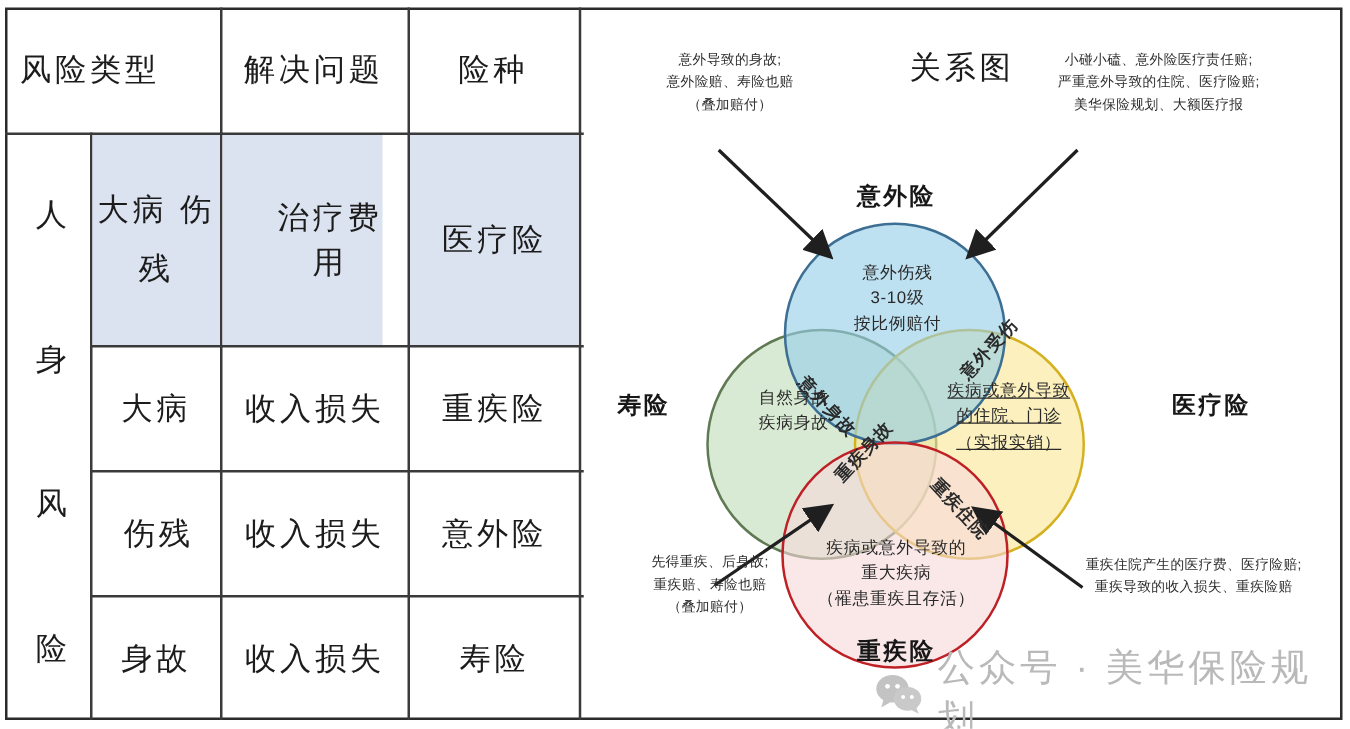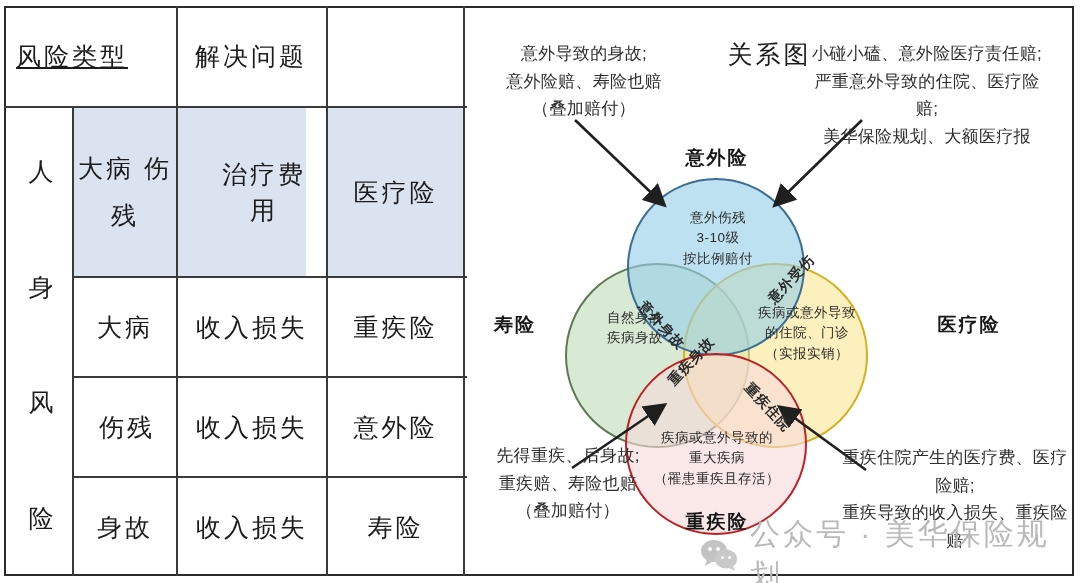--- a/index.html
+++ b/index.html
@@ -44,21 +44,21 @@
 
   .circ{position:absolute;border-radius:50%;box-sizing:border-box;}
   .c-blue  {left:160px;top:170px;width:178px;height:178px;border:2.5px solid #3d6e93;background:rgba(150,206,233,.62);}
   .c-green {left: 98px;top:255px;width:185px;height:185px;border:2.5px solid #5f7a53;background:rgba(186,216,176,.55);}
   .c-yellow{left:216px;top:255px;width:185px;height:185px;border:2.5px solid #d5b021;background:rgba(250,233,150,.62);}
   .c-red   {left:158px;top:345px;width:182px;height:182px;border:2.5px solid #bf2026;background:rgba(247,217,219,.60);}
 
   .vtxt{position:absolute;color:#2a2a2a;text-align:center;line-height:1.5;white-space:pre-line;}
 
   .ctr-label{font-size:13.5px;letter-spacing:.5px;}
-  .note{font-size:17px;line-height:1.62;letter-spacing:.3px;color:#2e2e2e;}
+  .note{font-size:11px;line-height:1.62;letter-spacing:.3px;color:#2e2e2e;}
   .outer-label{font-size:19px;font-weight:bold;color:#171717;letter-spacing:2px;}
   .rot{font-size:14px;font-weight:600;color:#2a2a2a;letter-spacing:1px;white-space:nowrap;}
 
   .arrow{position:absolute;overflow:visible;}
 
   
   .wm{
     position:absolute;left:700px;top:514px;
     display:flex;align-items:center;gap:10px;
     color:#b9b9b9;font-size:30px;letter-spacing:3px;
@@ -77,22 +77,23 @@
     <div class="vline" style="left:68px;top:100px;height:470px;"></div>
     <div class="vline" style="left:172px;top:0px;height:570px;"></div>
     <div class="vline" style="left:322px;top:0px;height:570px;"></div>
     <div class="vline" style="left:459px;top:0px;height:570px;"></div>
 
     <div class="hline" style="left:0px;top:100px;width:463px;"></div>
     <div class="hline" style="left:68px;top:270px;width:395px;"></div>
     <div class="hline" style="left:68px;top:370px;width:395px;"></div>
     <div class="hline" style="left:68px;top:470px;width:395px;"></div>
 
-    <div class="cell hdr" style="left:0px;top:0px;width:136px;height:100px;text-decoration:underline;">风险类型</div>
+    <div class="cell hdr" style="left:0px;top:0px;width:136px;height:100px;">风险类型</div>
     <div class="cell hdr" style="left:172px;top:0px;width:150px;height:100px;text-align:center;">解决问题</div>
+    <div class="cell hdr" style="left:322px;top:0px;width:137px;height:100px;">险种</div>
 
     <div class="vert-label">
       <span>人</span>
       <span>身</span>
       <span>风</span>
       <span>险</span>
     </div>
 
     <div class="cell hl two-line" style="left:70px;top:102px;width:102px;height:168px;">大病
 伤残</div>
@@ -131,21 +132,21 @@
       <line x1="395" y1="112" x2="309" y2="196" stroke="#1f1f1f" stroke-width="2.6" marker-end="url(#ah)"></line>
       <line x1="105" y1="460" x2="196" y2="398" stroke="#1f1f1f" stroke-width="2.6" marker-end="url(#ah)"></line>
       <line x1="399" y1="462" x2="314" y2="400" stroke="#1f1f1f" stroke-width="2.6" marker-end="url(#ah)"></line>
     </svg>
 
     <div class="vtxt ctr-label" style="left:196px;top:200px;width:110px;">意外伤残
 3-10级
 按比例赔付</div>
     <div class="vtxt ctr-label" style="left:116px;top:300px;width:104px;">自然身故
 疾病身故</div>
-    <div class="vtxt ctr-label" style="left:276px;top:295px;width:128px;">疾病或意外导致
+    <div class="vtxt ctr-label" style="left:276px;top:295px;width:128px;text-decoration:underline;">疾病或意外导致
 的住院、门诊
 （实报实销）</div>
     <div class="vtxt ctr-label" style="left:175px;top:420px;width:150px;">疾病或意外导致的
 重大疾病
 （罹患重疾且存活）</div>
 
     <div class="vtxt rot" style="left:182px;top:288px;transform:rotate(47deg);transform-origin:left top;">意外身故</div>
     <div class="vtxt rot" style="left:296px;top:286px;transform:rotate(-47deg);transform-origin:left top;">意外受伤</div>
     <div class="vtxt rot" style="left:196px;top:368px;transform:rotate(-47deg);transform-origin:left top;">重疾身故</div>
     <div class="vtxt rot" style="left:288px;top:370px;transform:rotate(47deg);transform-origin:left top;">重疾住院</div>

